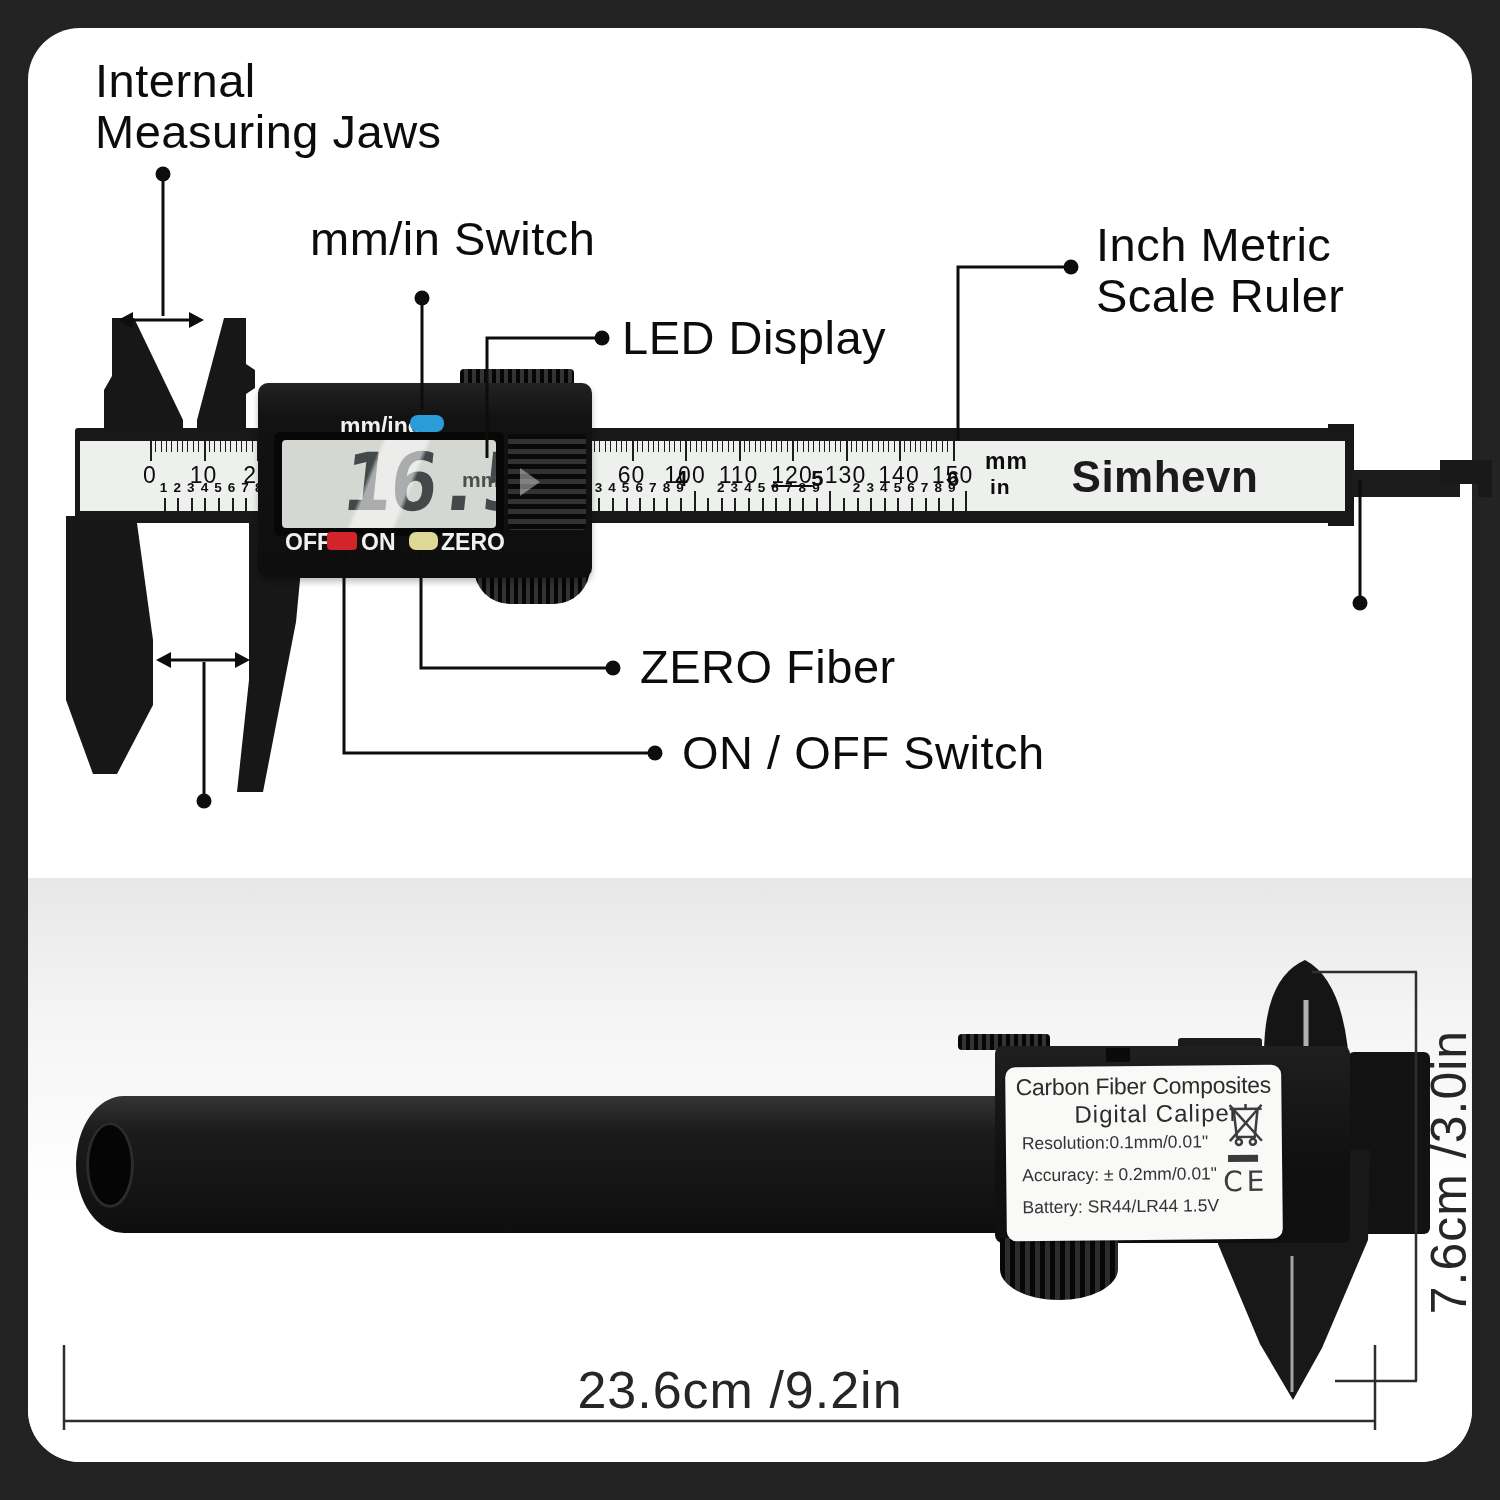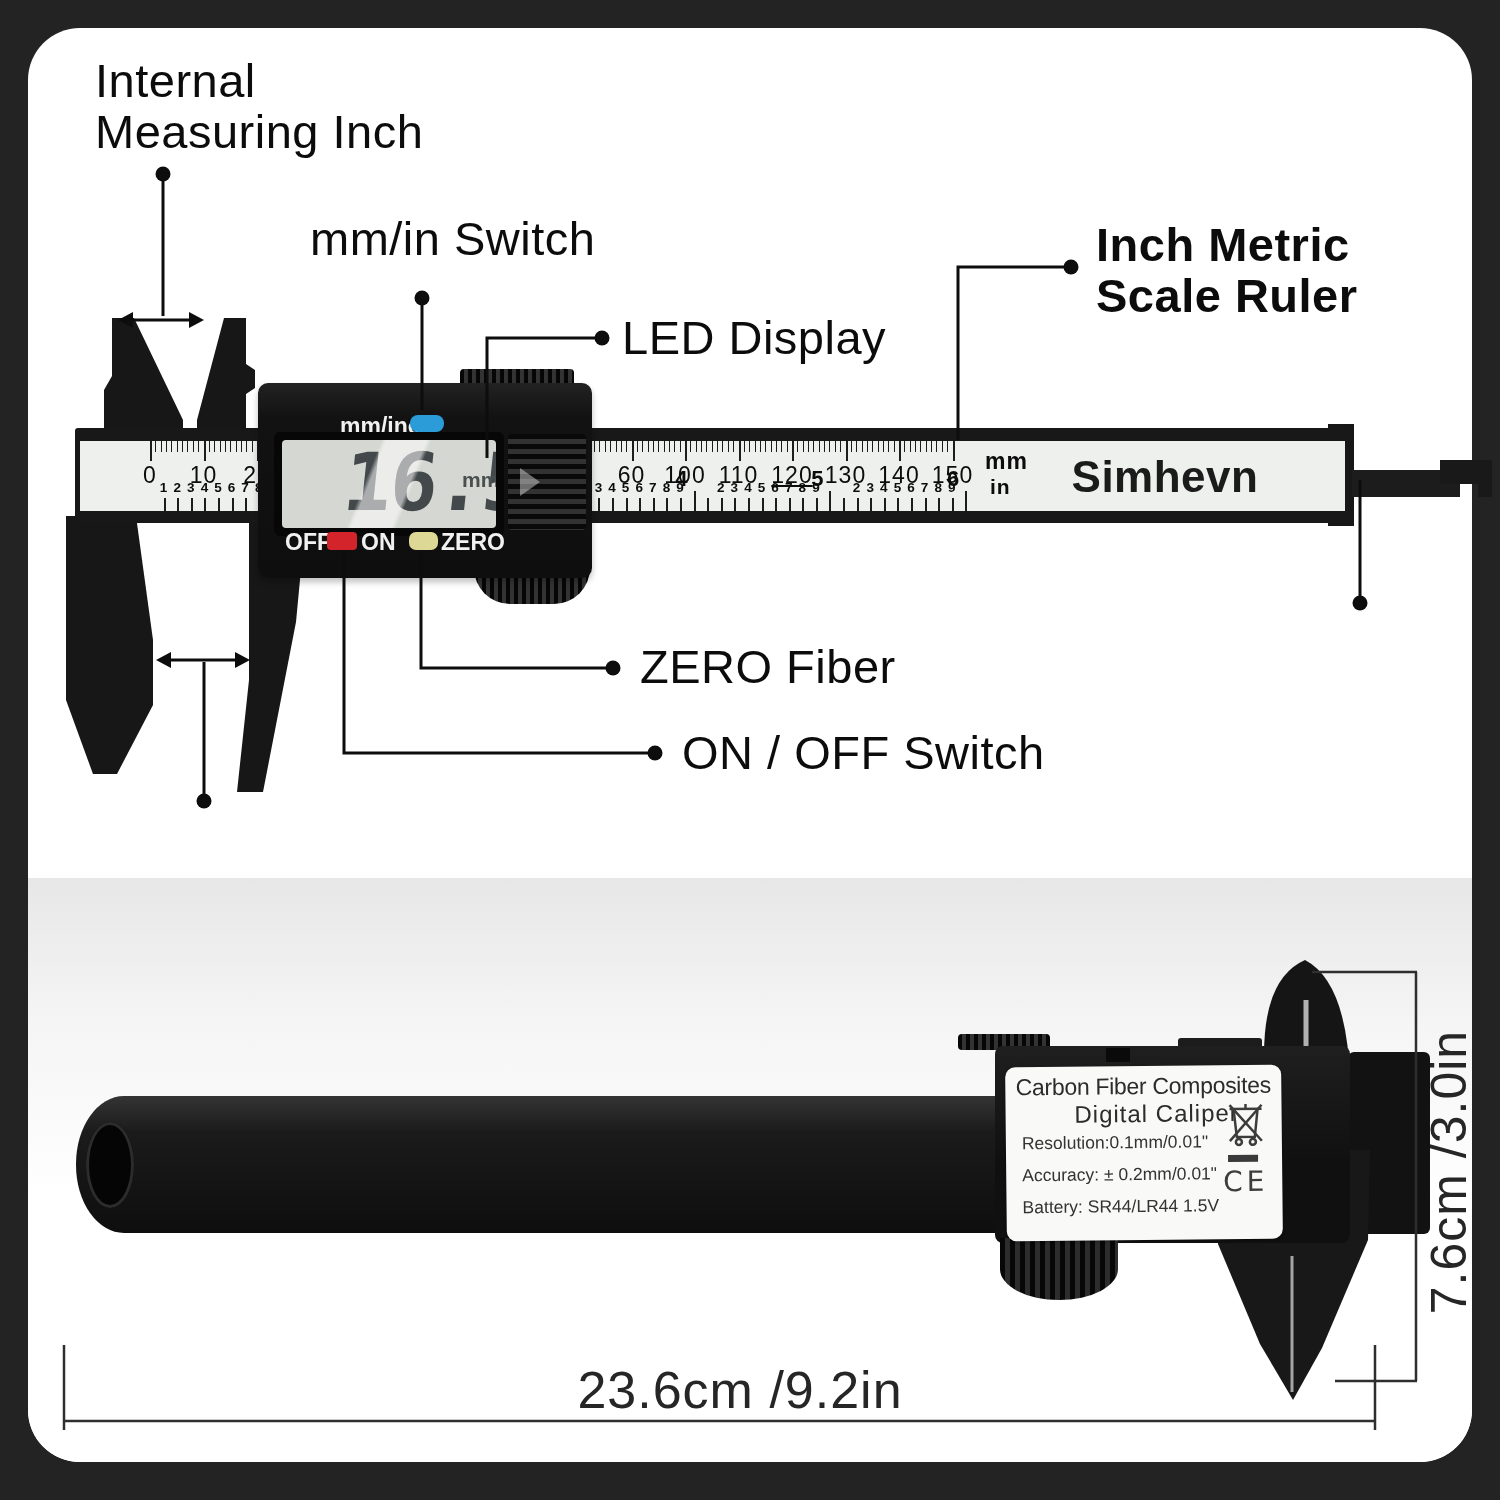--- a/index.html
+++ b/index.html
@@ -403,25 +403,25 @@
     <div id="slider"></div>
     <div class="btm-label" style="left:27px;">OFF</div>
     <div id="btn-red"></div>
     <div class="btm-label" style="left:103px;">ON</div>
     <div id="btn-yellow"></div>
     <div class="btm-label" style="left:183px;">ZERO</div>
   </div>
 
   <div class="callout-label" style="left:95px;top:55px;">
     <div>Internal</div>
-    <div>Measuring Inch</div>
+    <div>Measuring Jaws</div>
   </div>
   <div class="callout-label" style="left:310px;top:213px;">mm/in Switch</div>
   <div class="callout-label" style="left:622px;top:312px;">LED Display</div>
-  <div class="callout-label" style="left:1096px;top:219px;font-weight:bold;">
+  <div class="callout-label" style="left:1096px;top:219px;">
     <div>Inch Metric</div>
     <div>Scale Ruler</div>
   </div>
   <div class="callout-label" style="left:640px;top:641px;">ZERO Fiber</div>
   <div class="callout-label" style="left:682px;top:727px;">ON / OFF Switch</div>
 
   <div id="b-beam">
     <div class="hole"></div>
   </div>
   <div class="grip" style="left:958px;top:1034px;width:92px;height:16px;border-radius:4px;z-index:3;"></div>

